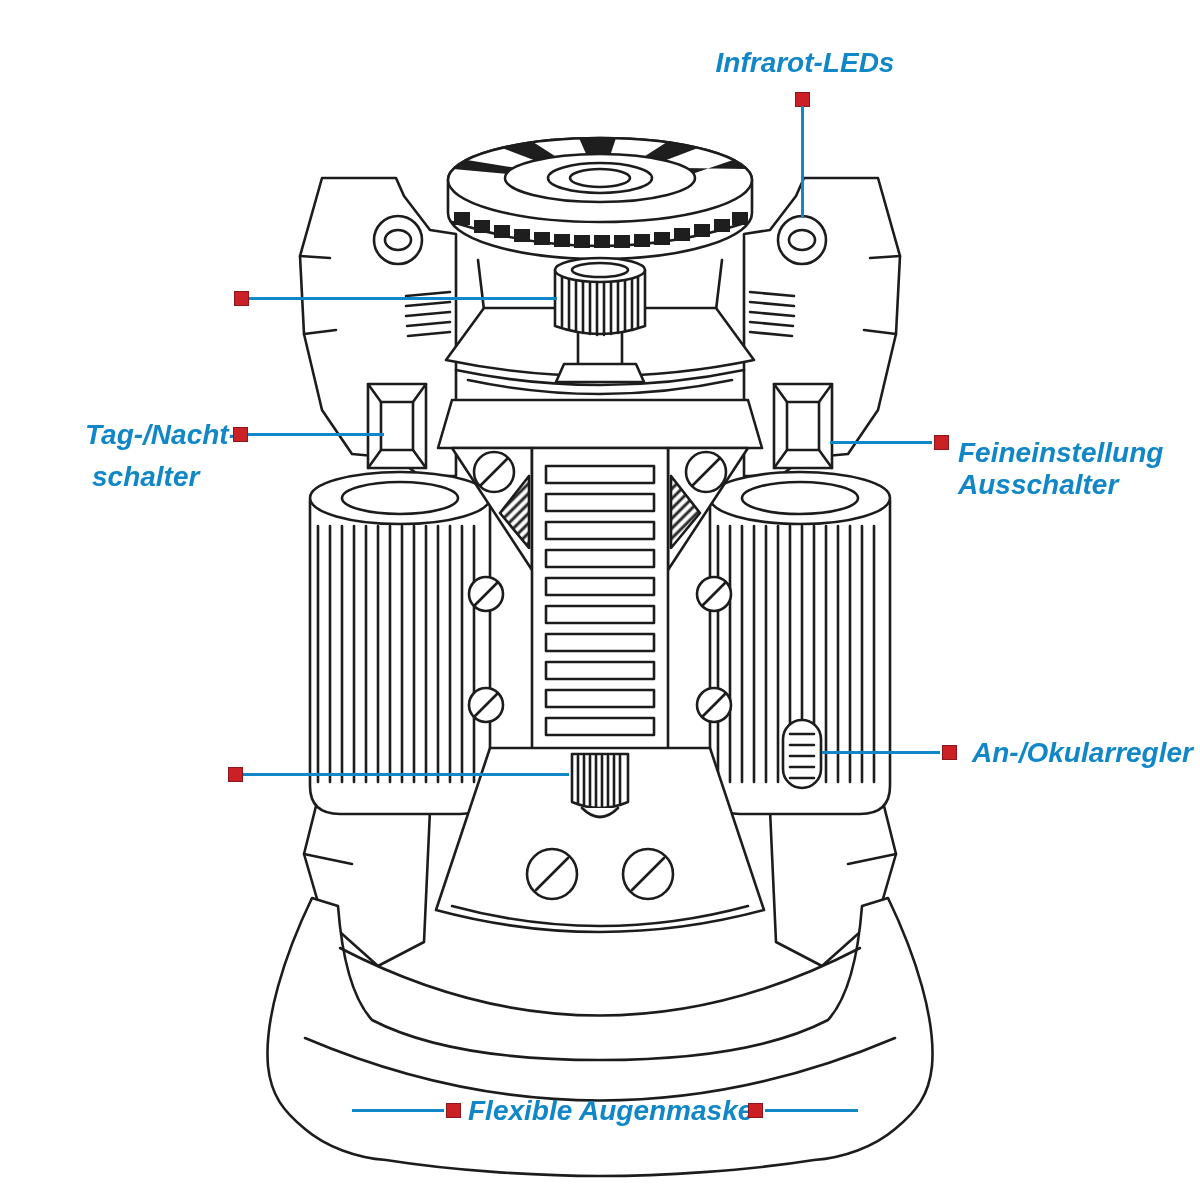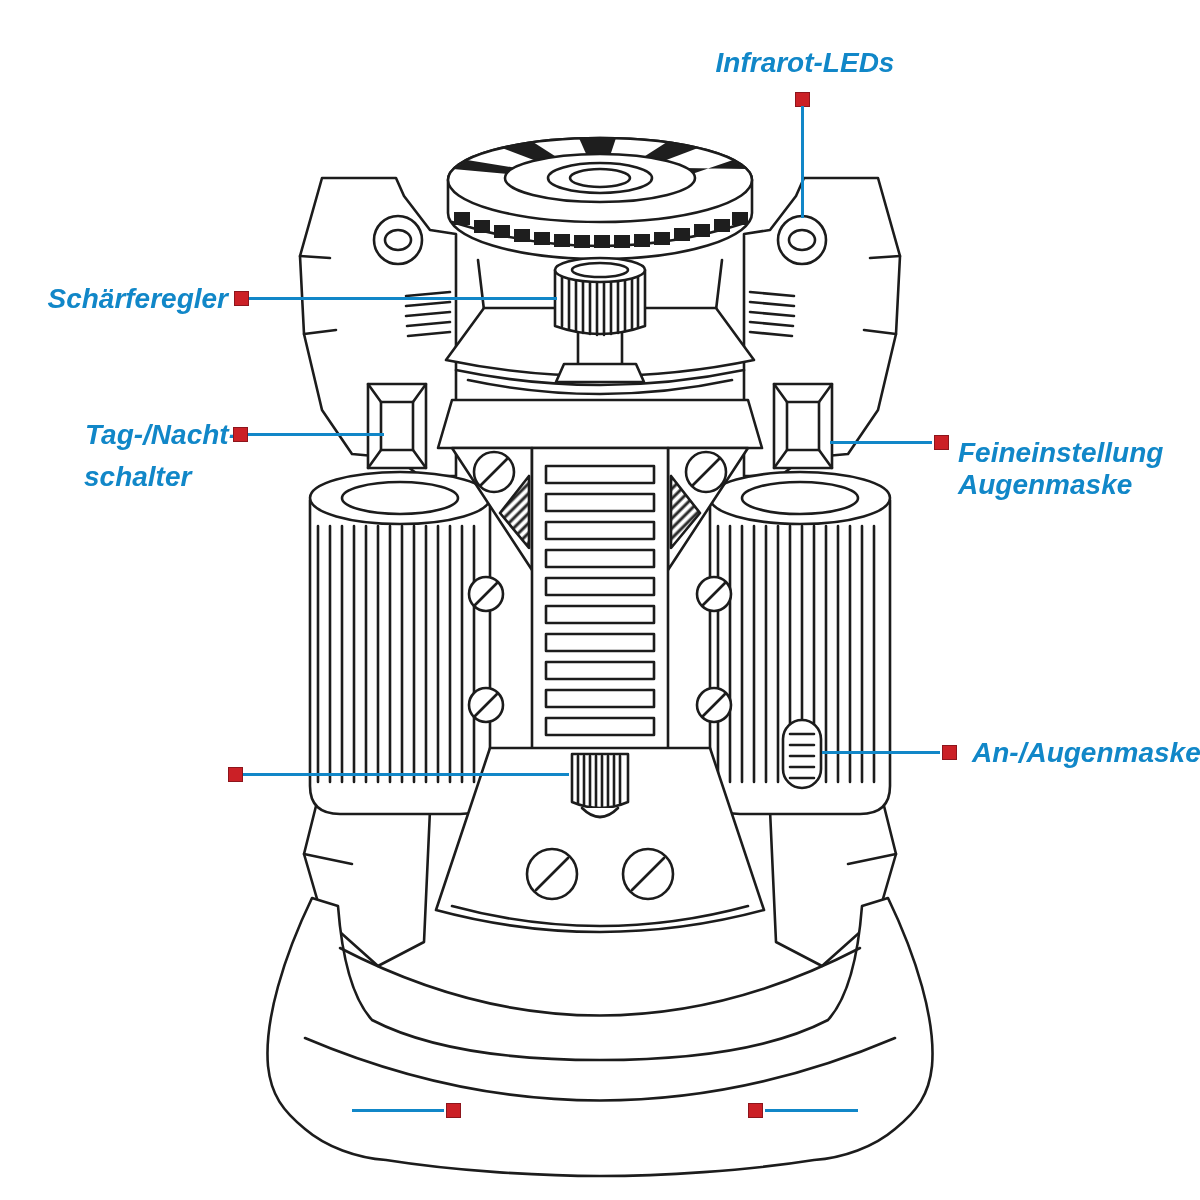--- a/index.html
+++ b/index.html
@@ -203,39 +203,39 @@
         <path d="M305,1030 Q600,1155 895,1030" fill="none"></path>
       </g>
 
     </g>
   </svg>
 
   <div class="label center" style="left:700px;top:38px;width:210px;">Infrarot-LEDs</div>
   <div class="marker" style="left:795px;top:84px;"></div>
   <div class="cline v" style="left:801px;top:98px;height:112px;"></div>
 
-  <div class="label right" style="left:40px;top:274px;width:188px;">Schärferegler</div>
   <div class="marker" style="left:234px;top:283px;"></div>
   <div class="cline h" style="left:249px;top:289px;width:308px;"></div>
 
   <div class="label" style="left:85px;top:410px;width:160px;">Tag-/Nacht-</div>
-  <div class="label" style="left:84px;top:452px;width:160px;">schalter</div>
+  <div class="label" style="left:92px;top:452px;width:160px;">schalter</div>
   <div class="marker" style="left:233px;top:419px;"></div>
   <div class="cline h" style="left:248px;top:425px;width:136px;"></div>
 
   <div class="label" style="left:958px;top:428px;width:210px;">Feineinstellung</div>
-  <div class="label" style="left:958px;top:460px;width:210px;">Augenmaske</div>
+  <div class="label" style="left:958px;top:460px;width:210px;">Ausschalter</div>
   <div class="marker" style="left:934px;top:427px;"></div>
   <div class="cline h" style="left:830px;top:433px;width:102px;"></div>
 
   <div class="marker" style="left:228px;top:759px;"></div>
   <div class="cline h" style="left:243px;top:765px;width:326px;"></div>
 
-  <div class="label" style="left:972px;top:728px;width:220px;">An-/Augenmaske</div>
+  <div class="label" style="left:972px;top:728px;width:220px;">An-/Okularregler</div>
   <div class="marker" style="left:942px;top:737px;"></div>
   <div class="cline h" style="left:822px;top:743px;width:118px;"></div>
 
+  <div class="label center" style="left:468px;top:1086px;width:266px;">Flexible Augenmaske</div>
   <div class="marker" style="left:446px;top:1095px;"></div>
   <div class="marker" style="left:748px;top:1095px;"></div>
   <div class="cline h" style="left:352px;top:1101px;width:92px;"></div>
   <div class="cline h" style="left:765px;top:1101px;width:93px;"></div>
 
 </div>
 
 </body></html>

